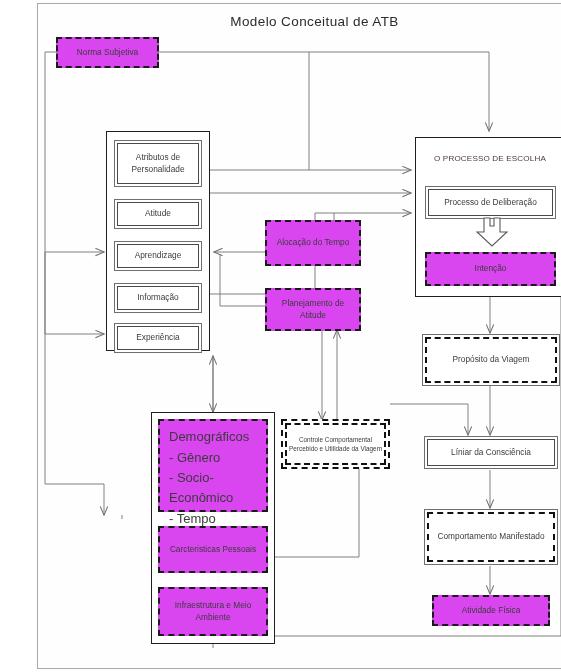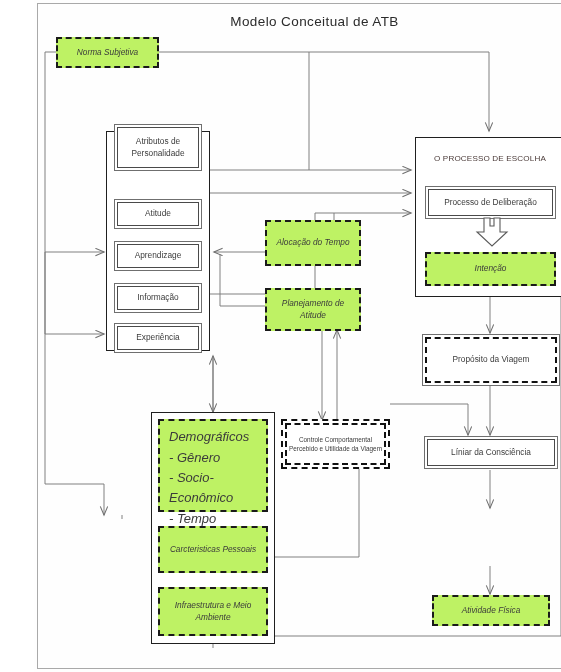--- a/index.html
+++ b/index.html
@@ -45,22 +45,21 @@
   
   .node {
     position: absolute;
     display: flex;
     align-items: center;
     justify-content: center;
     text-align: center;
     font-size: 8.3px;
     line-height: 1.35;
     color: #3b3b3b;
-    background: #bef264;
-    font-style: italic;
+    background: #d946ef;
   }
   .node .txt { padding: 0 3px; }
   .b-dash    { border: 2.1px dashed #1a1a1a; }
   .b-dashdot { border: 2.1px dashed #1a1a1a; }
 
   
   .dbl {
     position: absolute;
     border: 1.1px solid #6f6f6f;
     background: #fff;
@@ -203,21 +202,21 @@
       <path d="M124,200 L124,187" marker-end="url(#ah)"></path>
     </g>
   </svg>
 
   <div class="node b-dash" style="left:22px; top:37px; width:103px; height:31px;">
     <span class="txt">Norma Subjetiva</span>
   </div>
 
   <div id="stack-frame"></div>
 
-  <div class="dbl" style="left:80px; top:124px; width:88px; height:47px;">
+  <div class="dbl" style="left:80px; top:140px; width:88px; height:47px;">
     <div class="inner">Atributos de Personalidade</div>
   </div>
 
   <div class="dbl" style="left:80px; top:199px; width:88px; height:30px;">
     <div class="inner">Atitude</div>
   </div>
 
   <div class="dbl" style="left:80px; top:241px; width:88px; height:30px;">
     <div class="inner">Aprendizage</div>
   </div>
@@ -280,18 +279,21 @@
   </div>
 
   <div class="dbl" style="left:388px; top:334px; width:138px; height:52px;">
     <div class="inner dash">Propósito da Viagem</div>
   </div>
 
   <div class="dbl" style="left:390px; top:436px; width:134px; height:33px;">
     <div class="inner">Líniar da Consciência</div>
   </div>
 
+  <div class="dbl" style="left:390px; top:509px; width:134px; height:56px;">
+    <div class="inner dashdot">Comportamento Manifestado</div>
+  </div>
 
   <div class="node b-dash" style="left:398px; top:595px; width:118px; height:31px;">
     <span class="txt">Atividade Física</span>
   </div>
 
 </div>
 
 </body></html>

